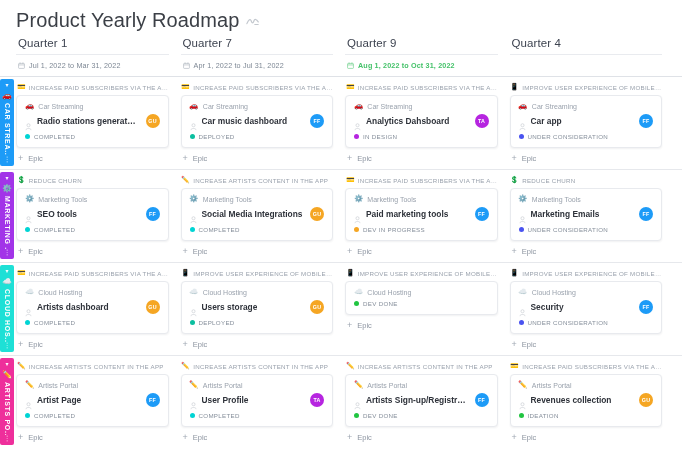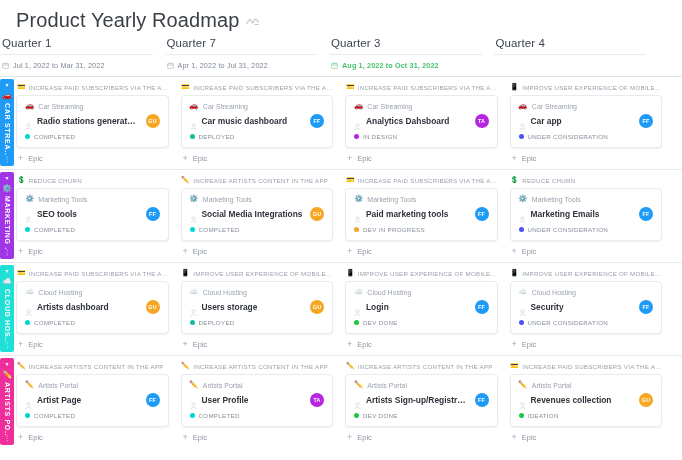--- a/index.html
+++ b/index.html
@@ -26,20 +26,21 @@
   #title-icon {
     margin-left: 7px;
     width: 14px; height: 14px;
     position: relative; top: 1px;
     opacity: .45;
   }
 
   
   #quarter-header {
     display: flex;
+    padding-left: 16px;
     height: 42px;
   }
   .qcol {
     width: 164.5px;
     margin-right: 0;
     padding-right: 12px;
   }
   .qtitle {
     font-size: 11.5px;
     color: #3d4350;
@@ -218,21 +219,21 @@
         <span class="cal-ico"><svg viewBox="0 0 12 12" width="7" height="7">
             <rect x="1" y="2.4" width="10" height="8.6" rx="1.2" fill="none" stroke="#9aa2ad" stroke-width="1.1"></rect>
             <line x1="1" y1="5" x2="11" y2="5" stroke="#9aa2ad" stroke-width="1.1"></line>
             <line x1="3.6" y1="0.8" x2="3.6" y2="3" stroke="#9aa2ad" stroke-width="1.1"></line>
             <line x1="8.4" y1="0.8" x2="8.4" y2="3" stroke="#9aa2ad" stroke-width="1.1"></line>
           </svg></span>
         <span>Apr 1, 2022 to Jul 31, 2022</span>
       </div>
     </div>
     <div class="qcol">
-      <div class="qtitle">Quarter 3</div>
+      <div class="qtitle">Quarter 9</div>
       <div class="qdate current">
         <span class="cal-ico"><svg viewBox="0 0 12 12" width="7" height="7">
             <rect x="1" y="2.4" width="10" height="8.6" rx="1.2" fill="none" stroke="#45c26a" stroke-width="1.1"></rect>
             <line x1="1" y1="5" x2="11" y2="5" stroke="#45c26a" stroke-width="1.1"></line>
             <line x1="3.6" y1="0.8" x2="3.6" y2="3" stroke="#45c26a" stroke-width="1.1"></line>
             <line x1="8.4" y1="0.8" x2="8.4" y2="3" stroke="#45c26a" stroke-width="1.1"></line>
           </svg></span>
         <span>Aug 1, 2022 to Oct 31, 2022</span>
       </div>
     </div>
@@ -573,30 +574,20 @@
         <div class="cell">
           <div class="goal-row">
             <span class="goal-ico">📱</span>
             <span class="goal-label">IMPROVE USER EXPERIENCE OF MOBILE APP</span>
           </div>
           <div class="card">
             <div class="card-cat">
               <span class="cat-ico">☁️</span>
               <span>Cloud Hosting</span>
             </div>
-            <div class="card-main">
-              <div class="card-title-wrap">
-                <span class="person-ico"><svg viewBox="0 0 10 11" width="7" height="8">
-                    <circle cx="5" cy="3" r="2.2" fill="none" stroke="#8d95a1" stroke-width="1"></circle>
-                    <path d="M1.3 10 C1.3 6.8 8.7 6.8 8.7 10" fill="none" stroke="#8d95a1" stroke-width="1"></path>
-                  </svg></span>
-                <span class="card-title">Login</span>
-              </div>
-              <div class="avatar" style="background: rgb(29, 155, 247);">FF</div>
-            </div>
             <div class="card-status">
               <span class="dot" style="background: rgb(33, 197, 65);"></span>
               <span class="status-text">DEV DONE</span>
             </div>
           </div>
           <div class="epic-row">
             <span class="epic-plus">+</span>
             <span class="epic-label">Epic</span>
           </div>
         </div>

